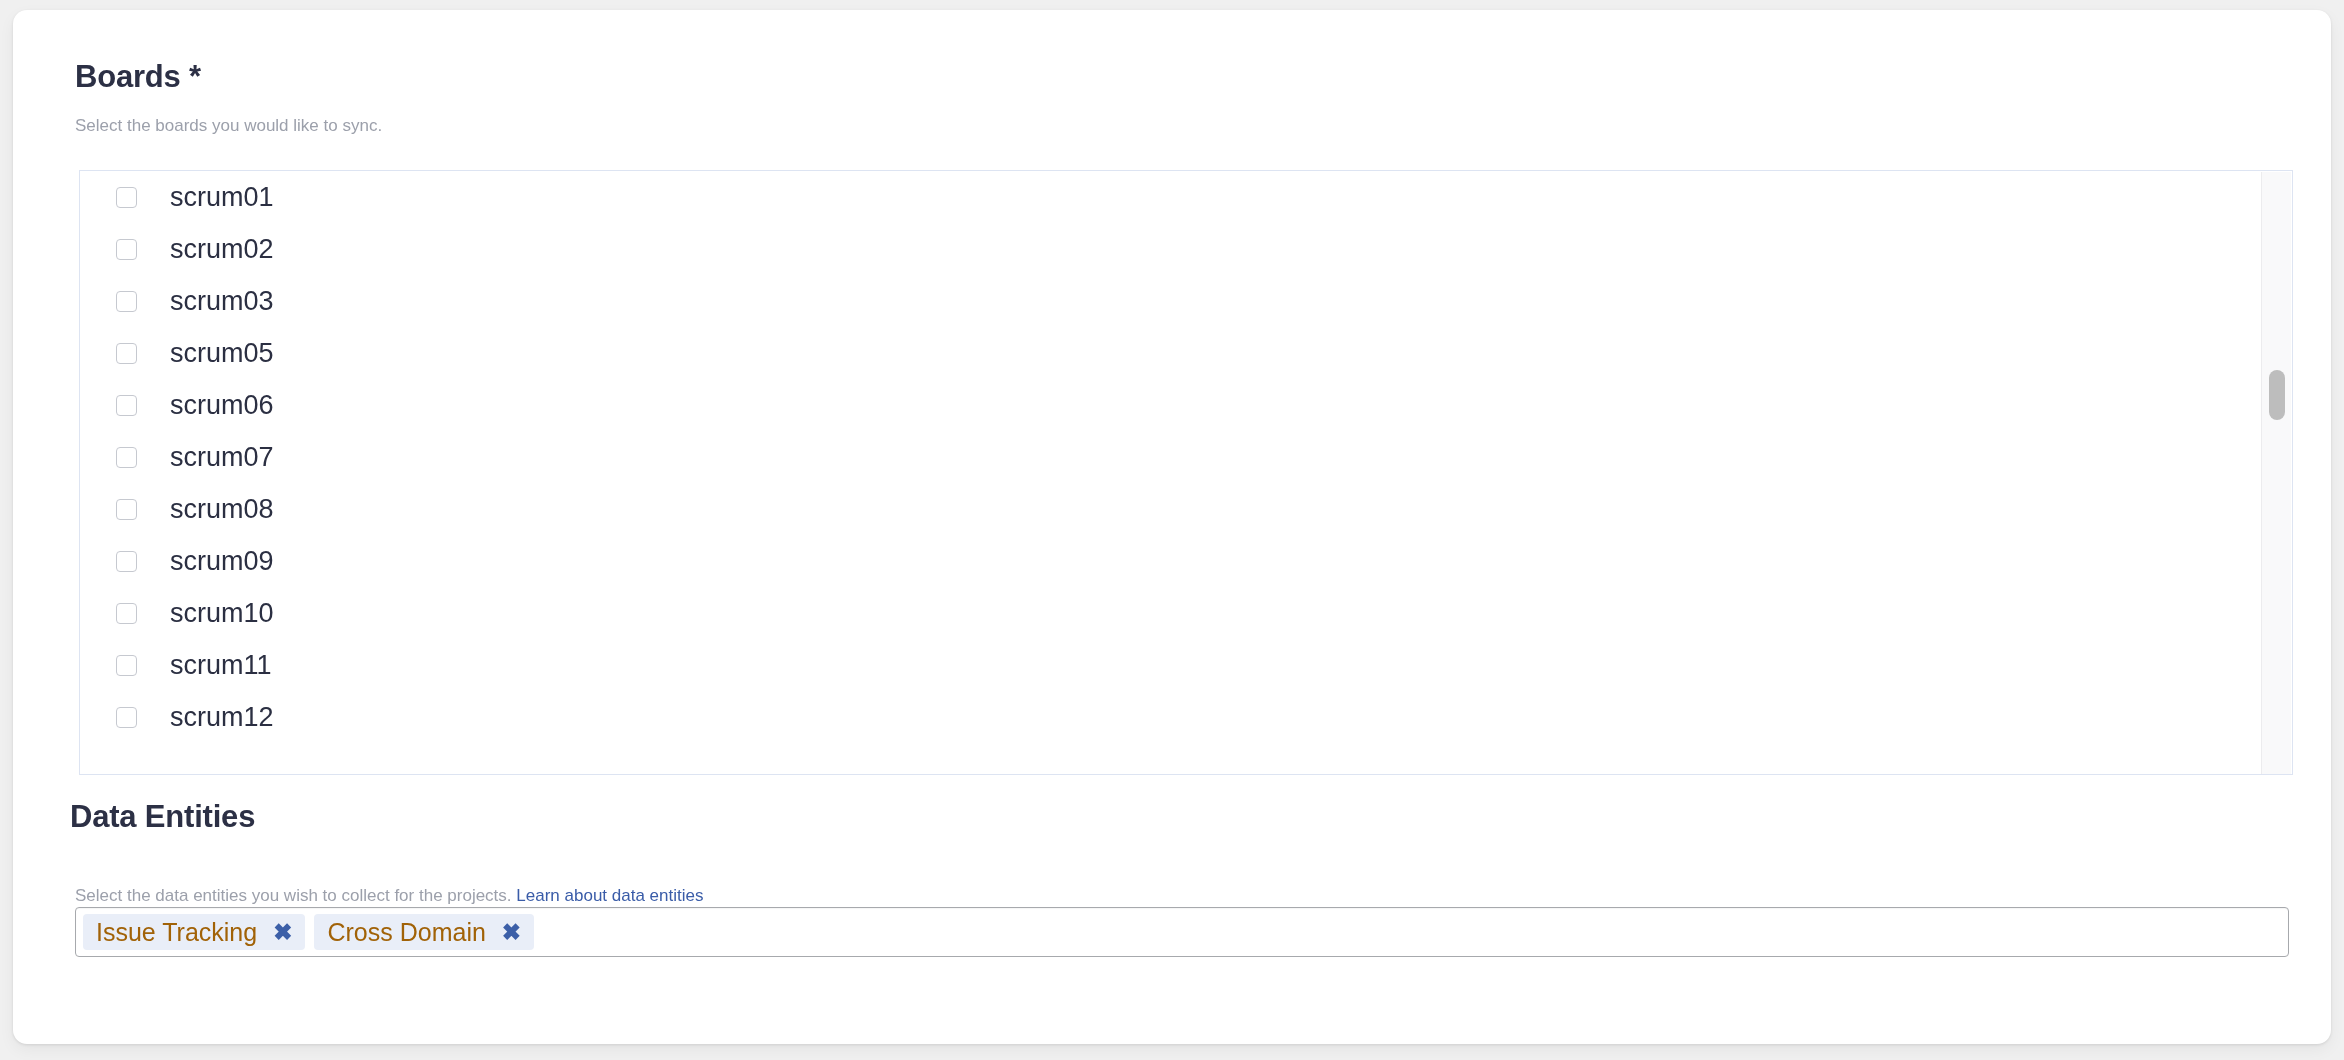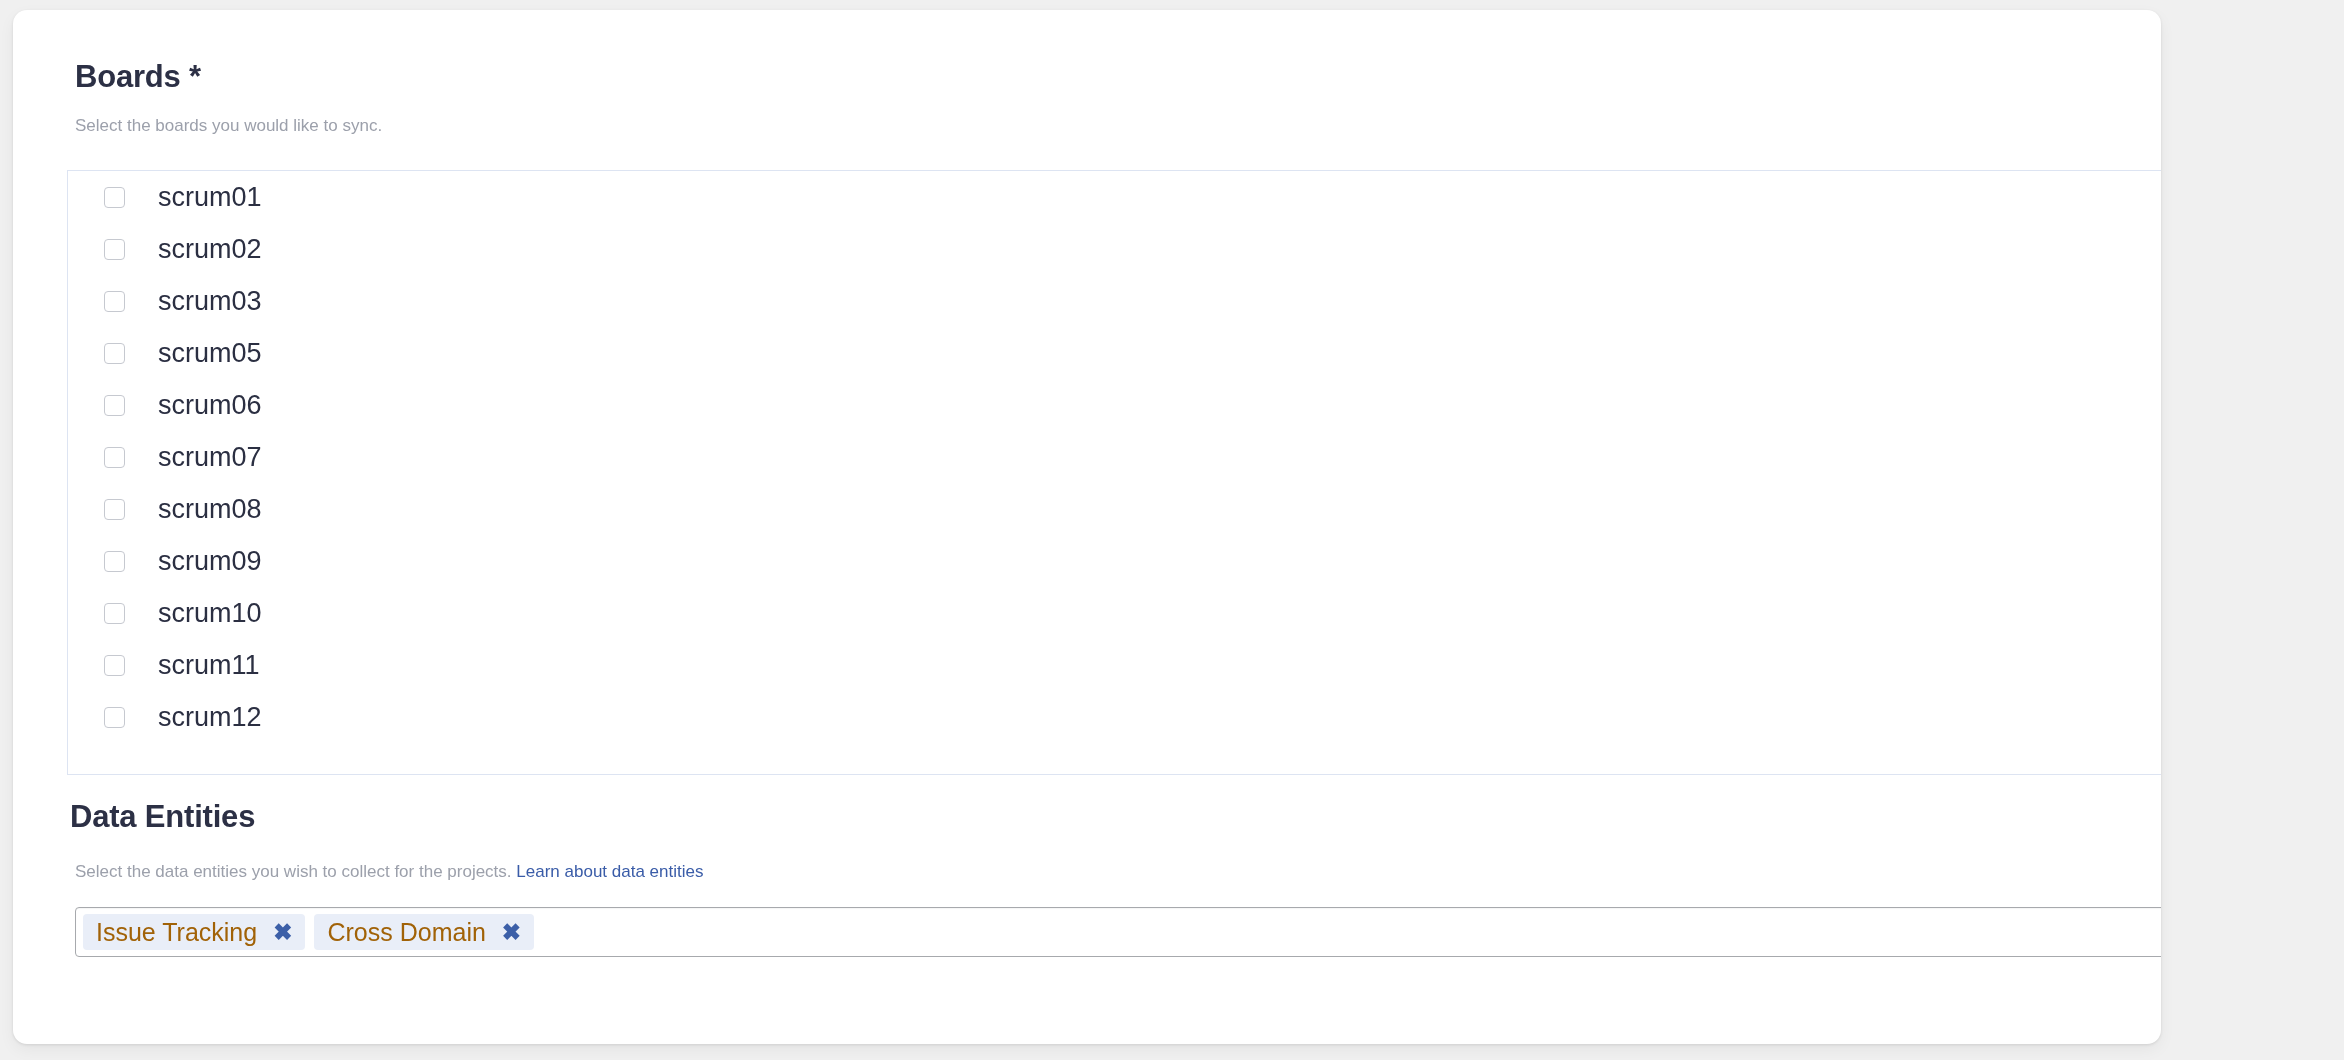--- a/index.html
+++ b/index.html
@@ -17,21 +17,21 @@
     width: 2344px;
     height: 1060px;
     background: #f0f0f0;
   }
 
   
   .card {
     position: absolute;
     left: 13px;
     top: 10px;
-    width: 2148px;
+    width: 2318px;
     height: 1034px;
     background: #ffffff;
     border-radius: 14px;
     box-shadow: 0 1px 3px rgba(0,0,0,0.10), 0 6px 16px rgba(0,0,0,0.05);
     overflow: hidden;
   }
 
   .card-inner {
     position: absolute;
     left: 62px;
@@ -57,21 +57,21 @@
 
   .section-desc .link {
     color: #3a5ca8;
     text-decoration: none;
     cursor: pointer;
   }
 
   
   .boards-box {
     position: absolute;
-    left: 54px;
+    left: 66px;
     top: 160px;
     width: 2214px;
     height: 605px;
     border: 1px solid #dde4f2;
     background: #ffffff;
     overflow: hidden;
   }
 
   .boards-scroll {
     position: absolute;
@@ -132,21 +132,21 @@
   
   .entities-head {
     position: absolute;
     left: 57px;
     top: 790px;
     text-align: center;
   }
   .entities-desc {
     position: absolute;
     left: 62px;
-    top: 852px;
+    top: 876px;
   }
 
   .chips-input {
     position: absolute;
     left: 62px;
     top: 897px;
     width: 2214px;
     height: 50px;
     border: 1px solid #a7a9ad;
     border-radius: 4px;

